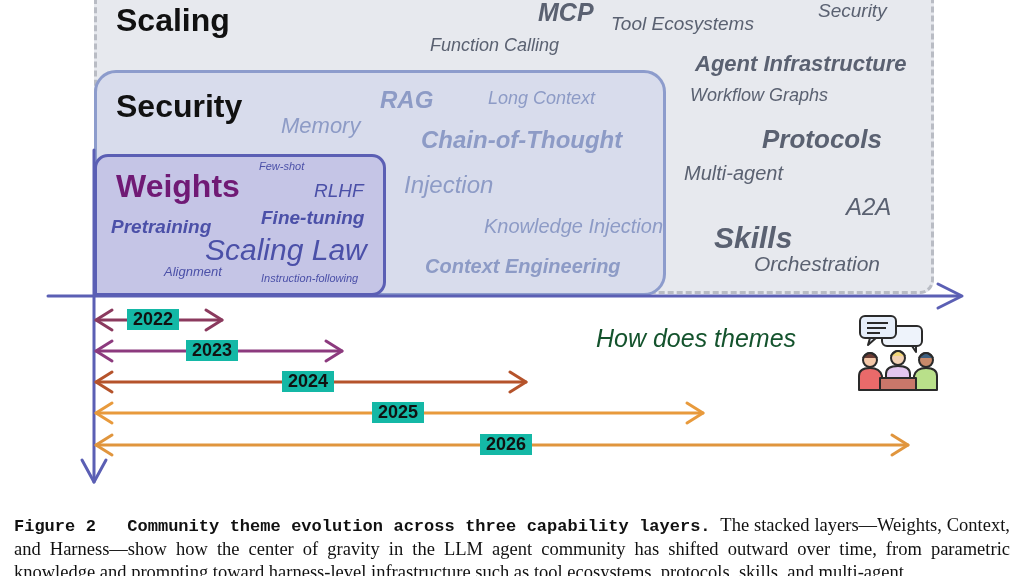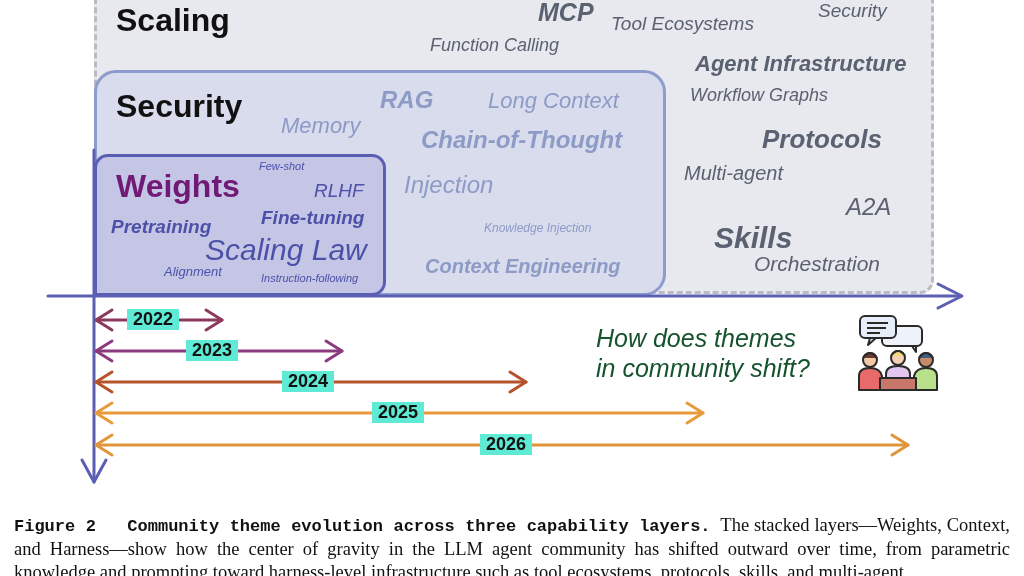--- a/index.html
+++ b/index.html
@@ -5,21 +5,21 @@
   html, body { margin:0; padding:0; background:#ffffff; }
   body { width:1024px; height:576px; position:relative; overflow:hidden; font-family:"Liberation Sans", sans-serif; }
   .abs { position:absolute; white-space:nowrap; }
   #harness-box { position:absolute; left:94px; top:-20px; width:840px; height:314px; background:#e7e9ee; border:3px dashed #b9bcc4; border-top:none; border-left-style:dashed; border-radius:0 0 14px 0; box-sizing:border-box; }
   #context-box { position:absolute; left:94px; top:70px; width:572px; height:226px; background:#d8dcec; border:3px solid #8d9ccc; border-radius:22px 22px 22px 0; box-sizing:border-box; }
   #weights-box { position:absolute; left:94px; top:154px; width:292px; height:142px; background:#c5c5e6; border:3px solid #5b5fb4; border-radius:14px 14px 14px 0; box-sizing:border-box; }
   .layer-title { font-weight:bold; color:#111; }
   .h-term { color:#5a6171; font-style:italic; }
   .c-term { color:#8d9bc6; font-style:italic; }
   .w-term { color:#4b50a8; font-style:italic; }
-  .year { font-weight:bold; font-size:18px; color:#111; background:#5eead4; padding:0 6px; }
+  .year { font-weight:bold; font-size:18px; color:#111; background:#14b8a6; padding:0 6px; }
   #question { font-style:italic; font-size:25px; color:#14532d; line-height:30px; }
   #caption { position:absolute; left:14px; top:514px; width:996px; font-family:"Liberation Serif", serif; font-size:18.5px; line-height:23px; color:#111; text-align:justify; }
   #caption .cap-head { font-family:Liberation Mono, monospace; font-weight:bold; font-size:17px; }
 </style>
 </head>
 <body>
 
 <div id="harness-box"></div>
 <div id="context-box"></div>
 <div id="weights-box"></div>
@@ -32,25 +32,25 @@
 <div class="abs h-term" style="left:695px;top:51px;font-size:22px;font-weight:bold;">Agent Infrastructure</div>
 <div class="abs h-term" style="left:690px;top:85px;font-size:18px;">Workflow Graphs</div>
 <div class="abs h-term" style="left:762px;top:124px;font-size:26px;font-weight:bold;">Protocols</div>
 <div class="abs h-term" style="left:684px;top:162px;font-size:20px;">Multi-agent</div>
 <div class="abs h-term" style="left:846px;top:193px;font-size:24px;">A2A</div>
 <div class="abs h-term" style="left:714px;top:221px;font-size:30px;font-weight:bold;">Skills</div>
 <div class="abs h-term" style="left:754px;top:252px;font-size:21px;">Orchestration</div>
 
 <div class="abs layer-title" style="left:116px;top:88px;font-size:32px;">Security</div>
 <div class="abs c-term" style="left:380px;top:86px;font-size:24px;font-weight:bold;">RAG</div>
-<div class="abs c-term" style="left:488px;top:88px;font-size:22px;">Long Context</div>
+<div class="abs c-term" style="left:488px;top:88px;font-size:18px;">Long Context</div>
 <div class="abs c-term" style="left:281px;top:113px;font-size:22px;">Memory</div>
 <div class="abs c-term" style="left:421px;top:126px;font-size:24px;font-weight:bold;">Chain-of-Thought</div>
 <div class="abs c-term" style="left:404px;top:171px;font-size:24px;">Injection</div>
-<div class="abs c-term" style="left:484px;top:221px;font-size:12px;">Knowledge Injection</div>
+<div class="abs c-term" style="left:484px;top:215px;font-size:20px;">Knowledge Injection</div>
 <div class="abs c-term" style="left:425px;top:255px;font-size:20px;font-weight:bold;">Context Engineering</div>
 
 <div class="abs layer-title" style="left:116px;top:168px;font-size:32px;color:#701a75;">Weights</div>
 <div class="abs w-term" style="left:259px;top:160px;font-size:11px;">Few-shot</div>
 <div class="abs w-term" style="left:314px;top:180px;font-size:19px;">RLHF</div>
 <div class="abs w-term" style="left:111px;top:216px;font-size:19px;font-weight:bold;">Pretraining</div>
 <div class="abs w-term" style="left:261px;top:207px;font-size:19px;font-weight:bold;">Fine-tuning</div>
 <div class="abs w-term" style="left:205px;top:233px;font-size:30px;">Scaling Law</div>
 <div class="abs w-term" style="left:123px;top:264px;font-size:13px;margin-left:41px;">Alignment</div>
 <div class="abs w-term" style="left:261px;top:272px;font-size:11px;">Instruction-following</div>
@@ -87,21 +87,20 @@
 </svg>
 
 <div class="abs year" style="left:127px;top:309px;">2022</div>
 <div class="abs year" style="left:186px;top:340px;">2023</div>
 <div class="abs year" style="left:282px;top:371px;">2024</div>
 <div class="abs year" style="left:372px;top:402px;">2025</div>
 <div class="abs year" style="left:480px;top:434px;">2026</div>
 
 <div class="abs" id="question" style="left:596px;top:323px;">
   <div>How does themes</div>
-  <div>in community shift?</div>
 </div>
 
 <svg class="abs" style="left:856px;top:314px;" width="84" height="78" viewBox="0 0 84 78">
   <g stroke="#2a2a2a" stroke-width="2" stroke-linejoin="round">
     <rect x="26" y="12" width="40" height="20" rx="5" fill="#eef3fb"></rect>
     <path d="M56 32 L60 38 L60 32 Z" fill="#eef3fb"></path>
     <rect x="4" y="2" width="36" height="22" rx="5" fill="#e6eefa"></rect>
     <path d="M14 24 L12 31 L20 24 Z" fill="#e6eefa"></path>
     <line x1="11" y1="9" x2="32" y2="9"></line>
     <line x1="11" y1="14" x2="30" y2="14"></line>

